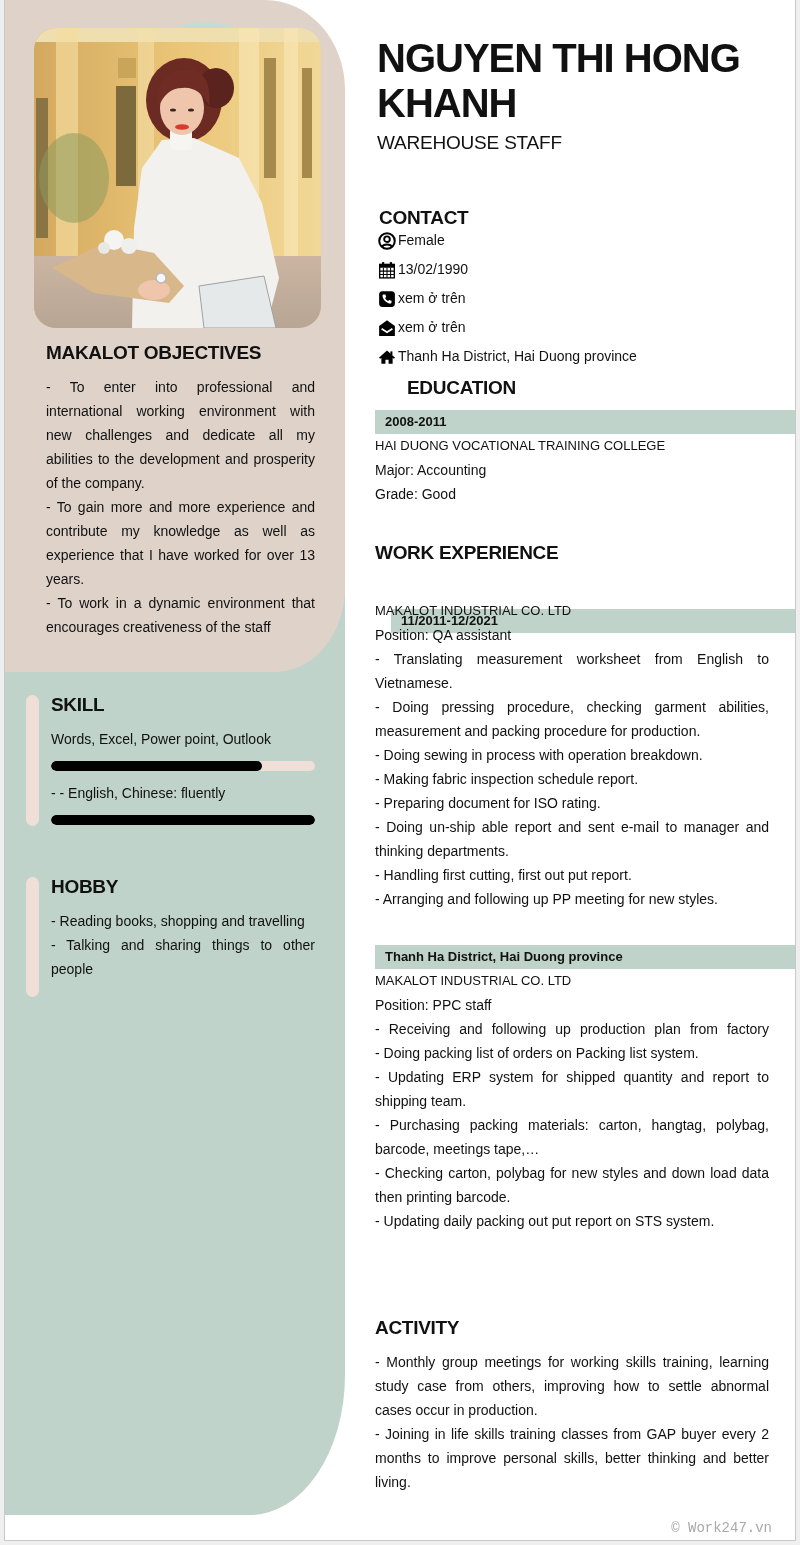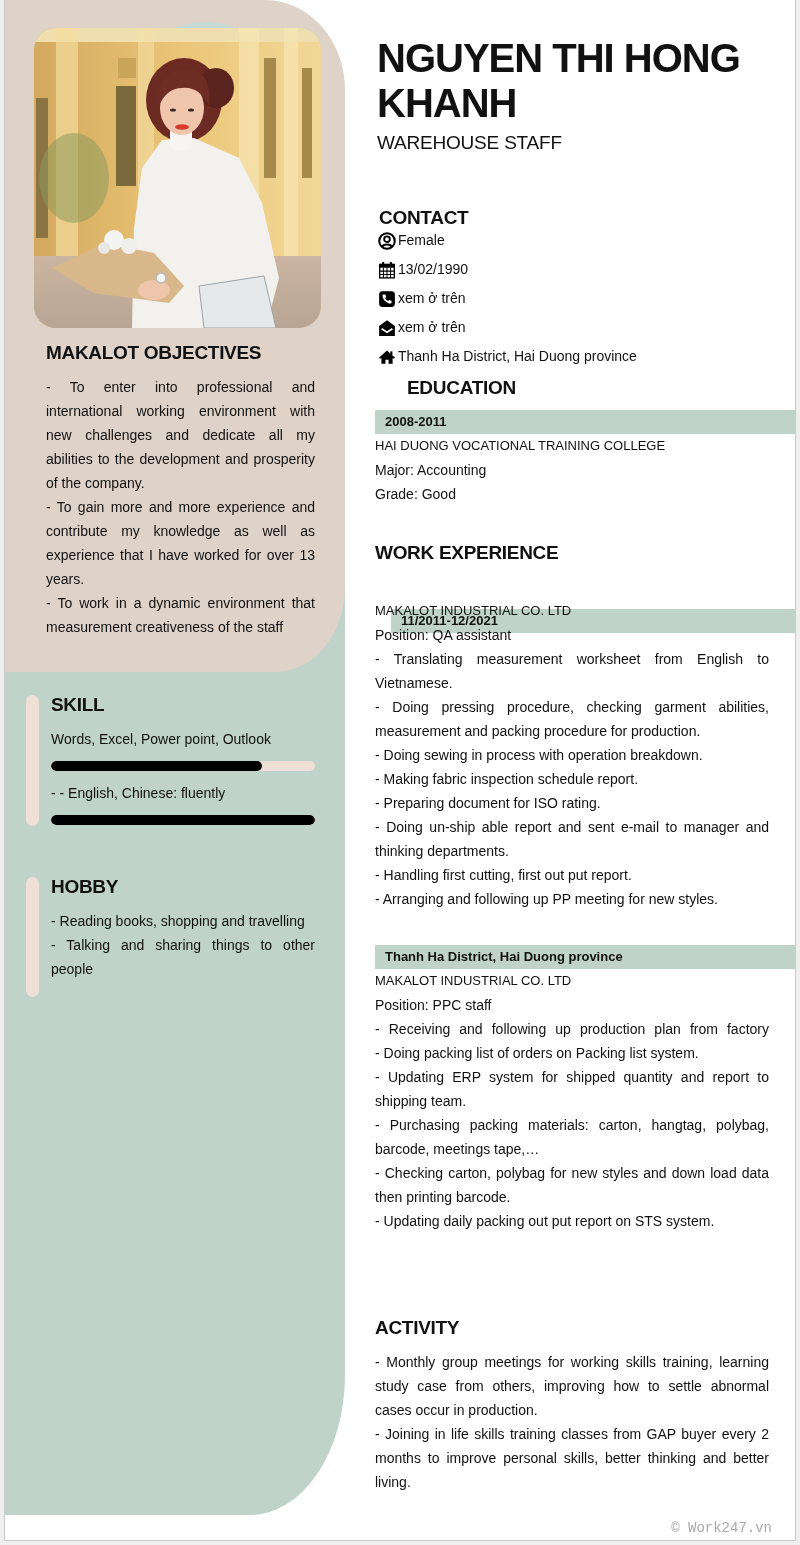--- a/index.html
+++ b/index.html
@@ -112,21 +112,21 @@
         <div class="ln">of the company.</div>
       </div>
       <div>
         <div class="ln jl">- To gain more and more experience and</div>
         <div class="ln jl">contribute my knowledge as well as</div>
         <div class="ln jl">experience that I have worked for over 13</div>
         <div class="ln">years.</div>
       </div>
       <div>
         <div class="ln jl">- To work in a dynamic environment that</div>
-        <div class="ln">measurement creativeness of the staff</div>
+        <div class="ln">encourages creativeness of the staff</div>
       </div>
     </div>
 
   <div class="abs pill" style="left:21px;top:695px;height:131px;"></div>
   <div class="abs heading" style="left:46px;top:693px;">SKILL</div>
   <div class="abs txt" style="left:46px;top:727px;white-space:nowrap;">Words, Excel, Power point, Outlook</div>
   <div class="abs bar" style="left:46px;top:761px;">
     <div class="fill" style="width: 80%;"></div>
   </div>
   <div class="abs txt" style="left:46px;top:781px;white-space:nowrap;">- - English, Chinese: fluently</div>

